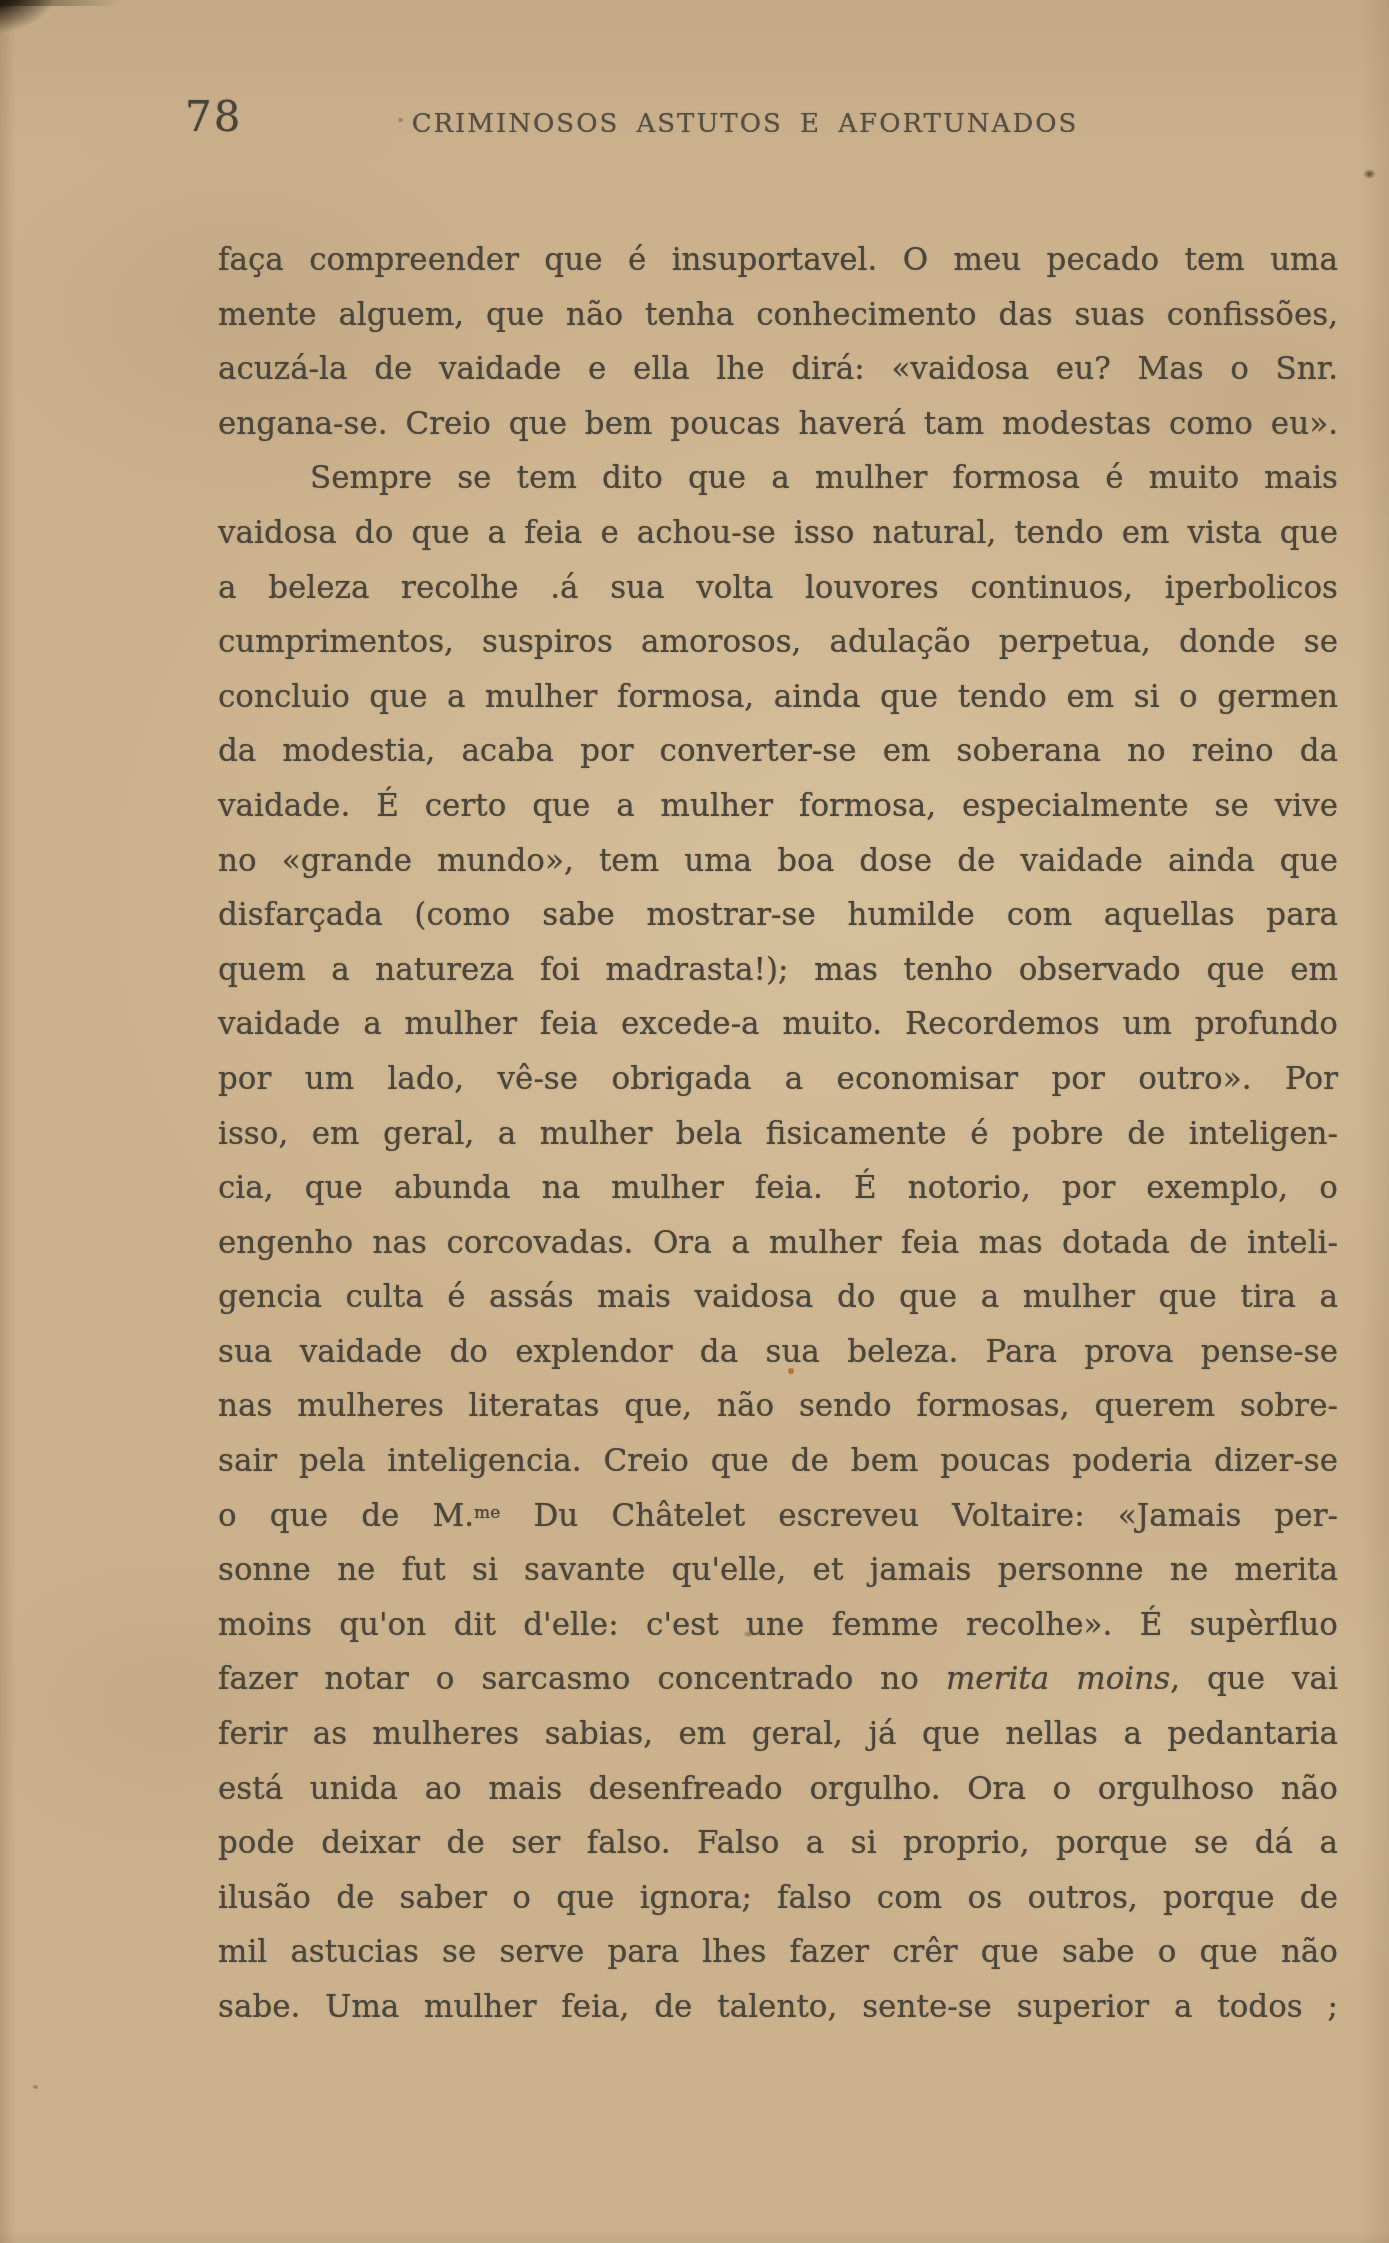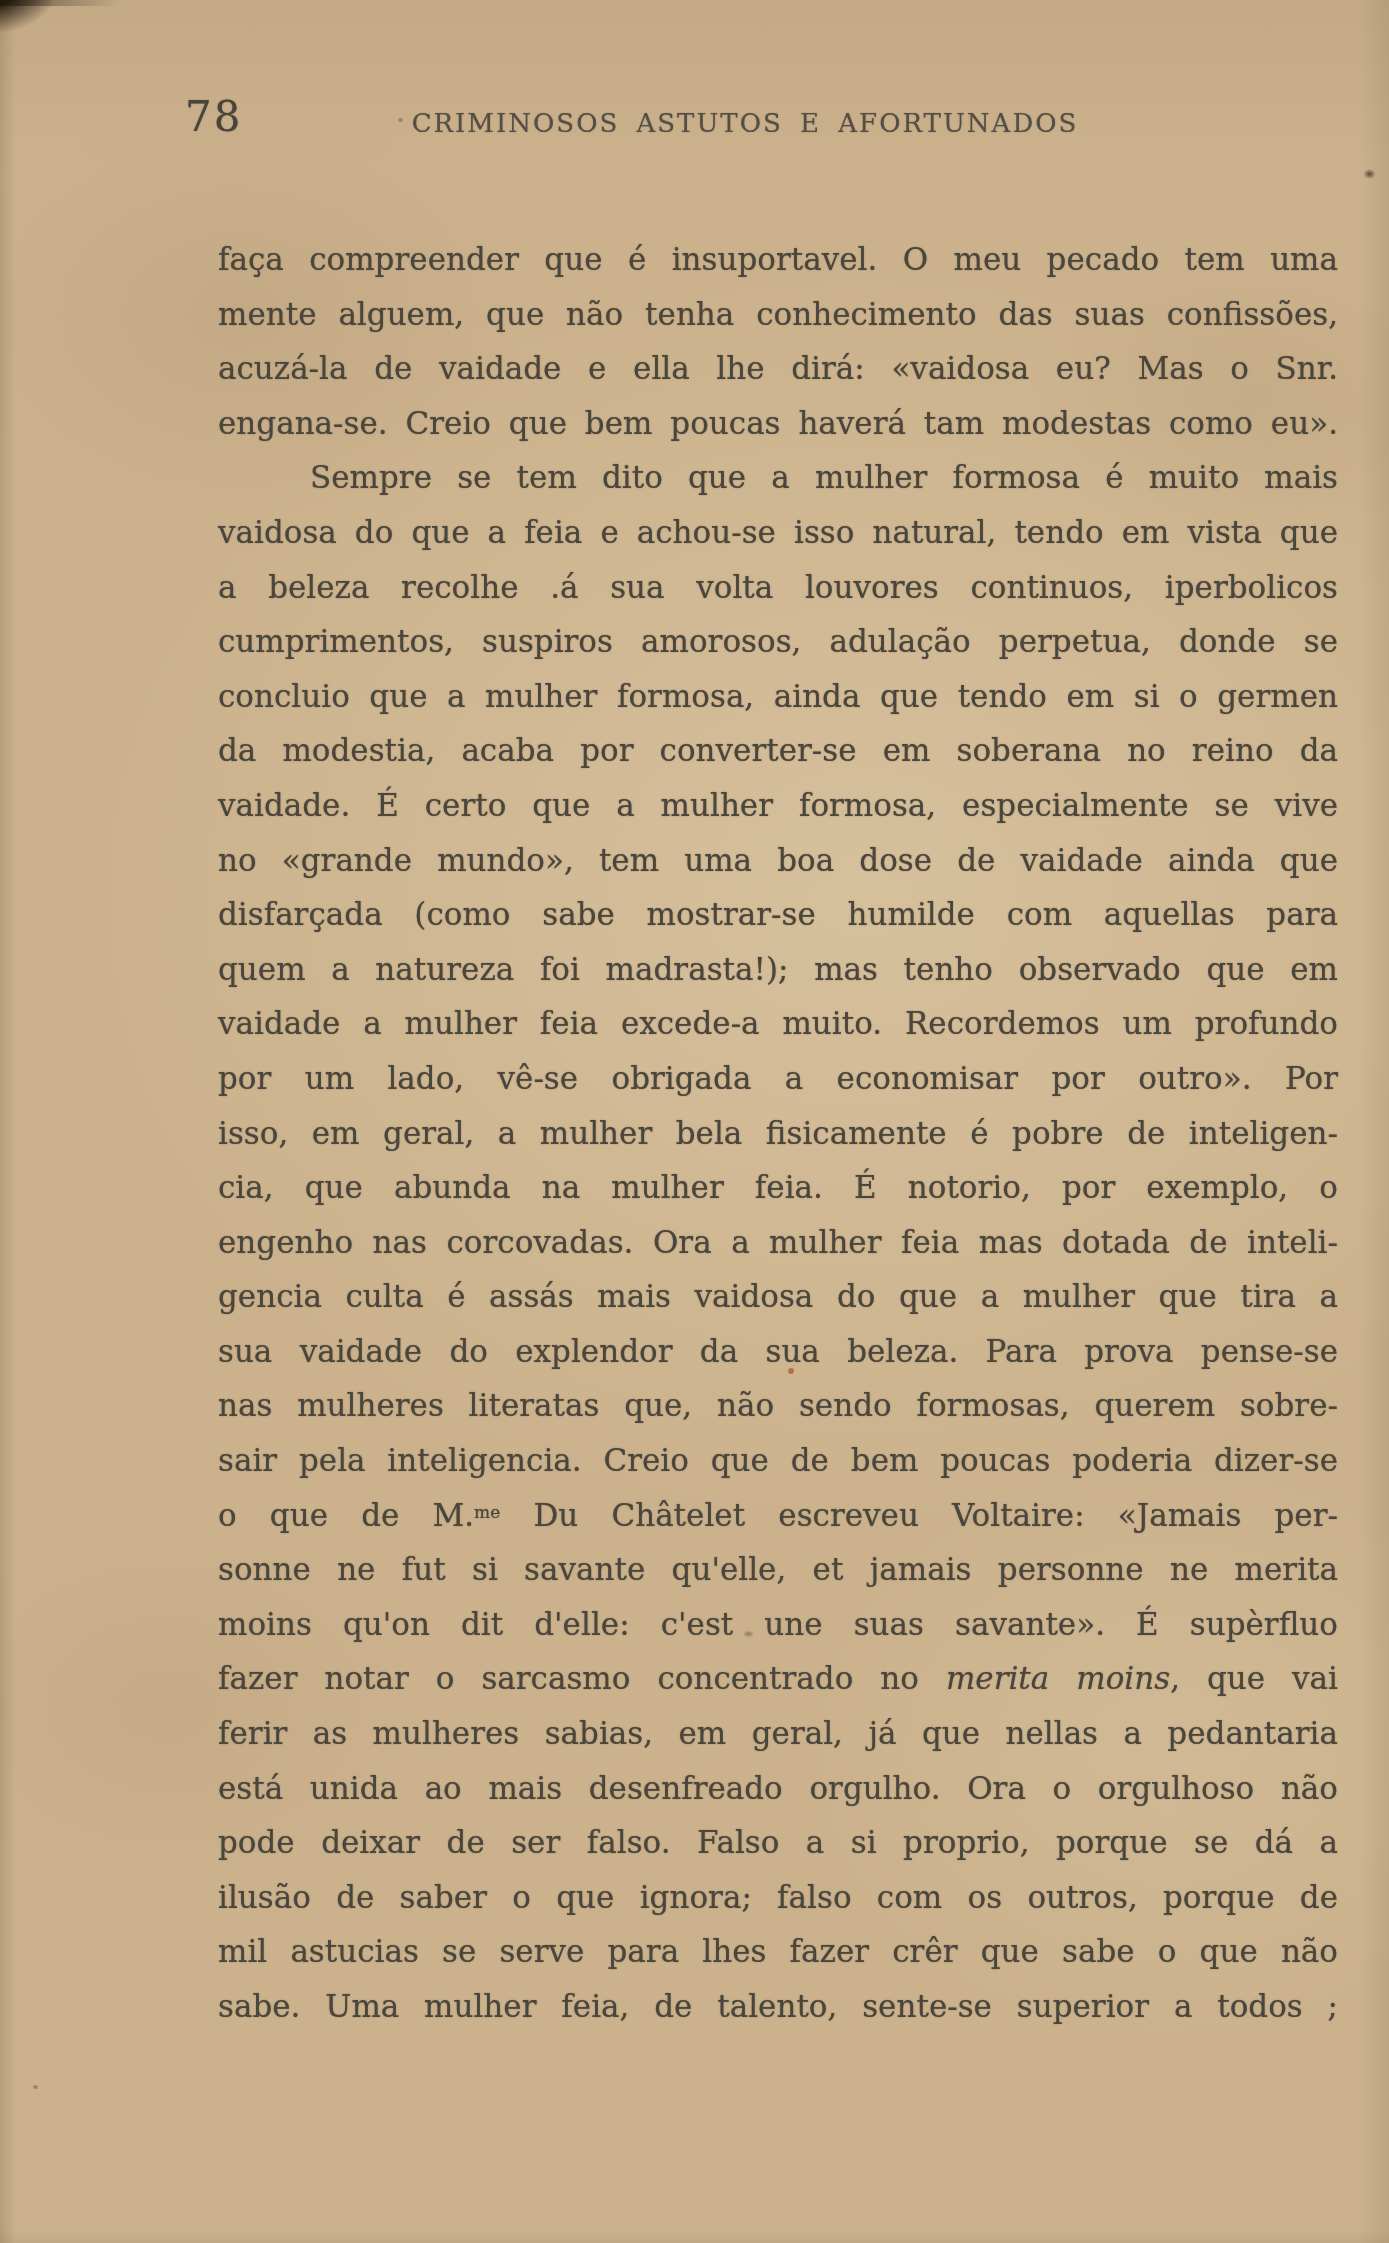--- a/index.html
+++ b/index.html
@@ -130,21 +130,21 @@
       <div class="line"><span>por um lado, vê-se obrigada a economisar por outro». Por</span></div>
       <div class="line"><span>isso, em geral, a mulher bela fisicamente é pobre de inteligen-</span></div>
       <div class="line"><span>cia, que abunda na mulher feia. É notorio, por exemplo, o</span></div>
       <div class="line"><span>engenho nas corcovadas. Ora a mulher feia mas dotada de inteli-</span></div>
       <div class="line"><span>gencia culta é assás mais vaidosa do que a mulher que tira a</span></div>
       <div class="line"><span>sua vaidade do explendor da sua beleza. Para prova pense-se</span></div>
       <div class="line"><span>nas mulheres literatas que, não sendo formosas, querem sobre-</span></div>
       <div class="line"><span>sair pela inteligencia. Creio que de bem poucas poderia dizer-se</span></div>
       <div class="line"><span>o que de M.</span><sup>me</sup><span> Du Châtelet escreveu Voltaire: «Jamais per-</span></div>
       <div class="line"><span>sonne ne fut si savante qu'elle, et jamais personne ne merita</span></div>
-      <div class="line"><span>moins qu'on dit d'elle: c'est une suas savante». É supèrfluo</span></div>
+      <div class="line"><span>moins qu'on dit d'elle: c'est une femme recolhe». É supèrfluo</span></div>
       <div class="line"><span>fazer notar o sarcasmo concentrado no </span><span class="it">merita moins</span><span>, que vai</span></div>
       <div class="line"><span>ferir as mulheres sabias, em geral, já que nellas a pedantaria</span></div>
       <div class="line"><span>está unida ao mais desenfreado orgulho. Ora o orgulhoso não</span></div>
       <div class="line"><span>pode deixar de ser falso. Falso a si proprio, porque se dá a</span></div>
       <div class="line"><span>ilusão de saber o que ignora; falso com os outros, porque de</span></div>
       <div class="line"><span>mil astucias se serve para lhes fazer crêr que sabe o que não</span></div>
       <div class="line"><span>sabe. Uma mulher feia, de talento, sente-se superior a todos ;</span></div>
     </div>
 
   <div class="ink-spot"></div>

